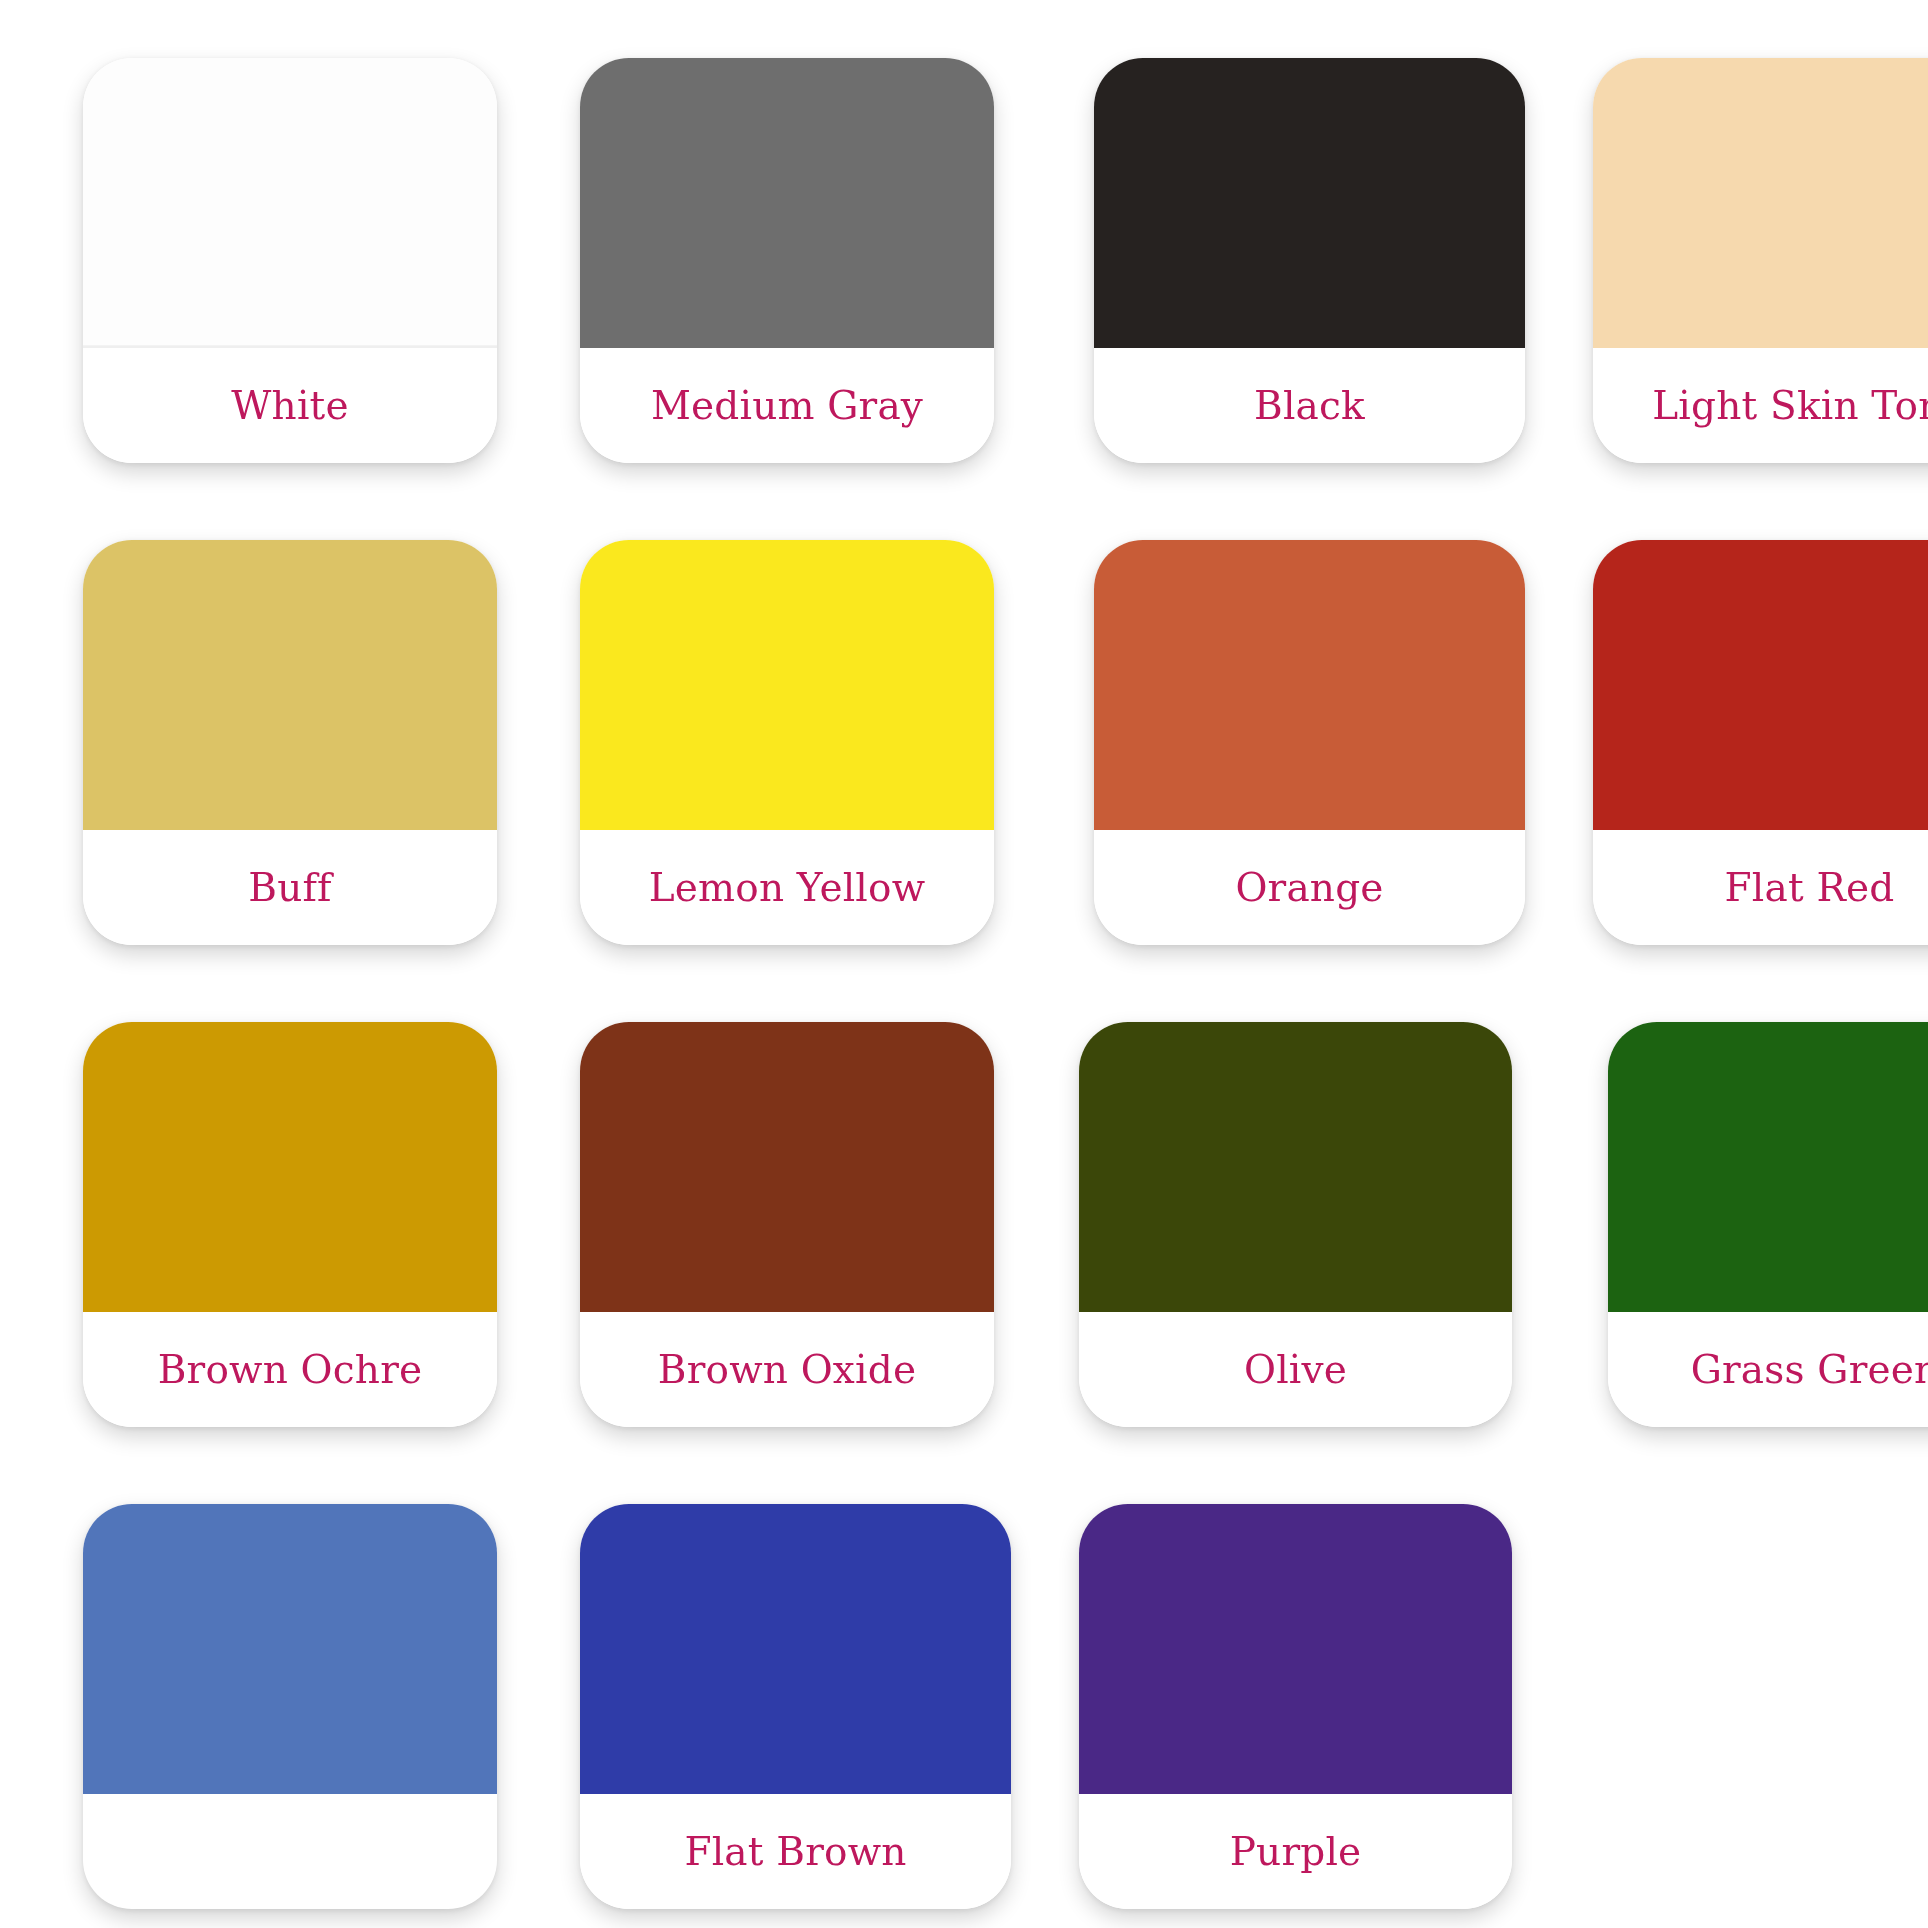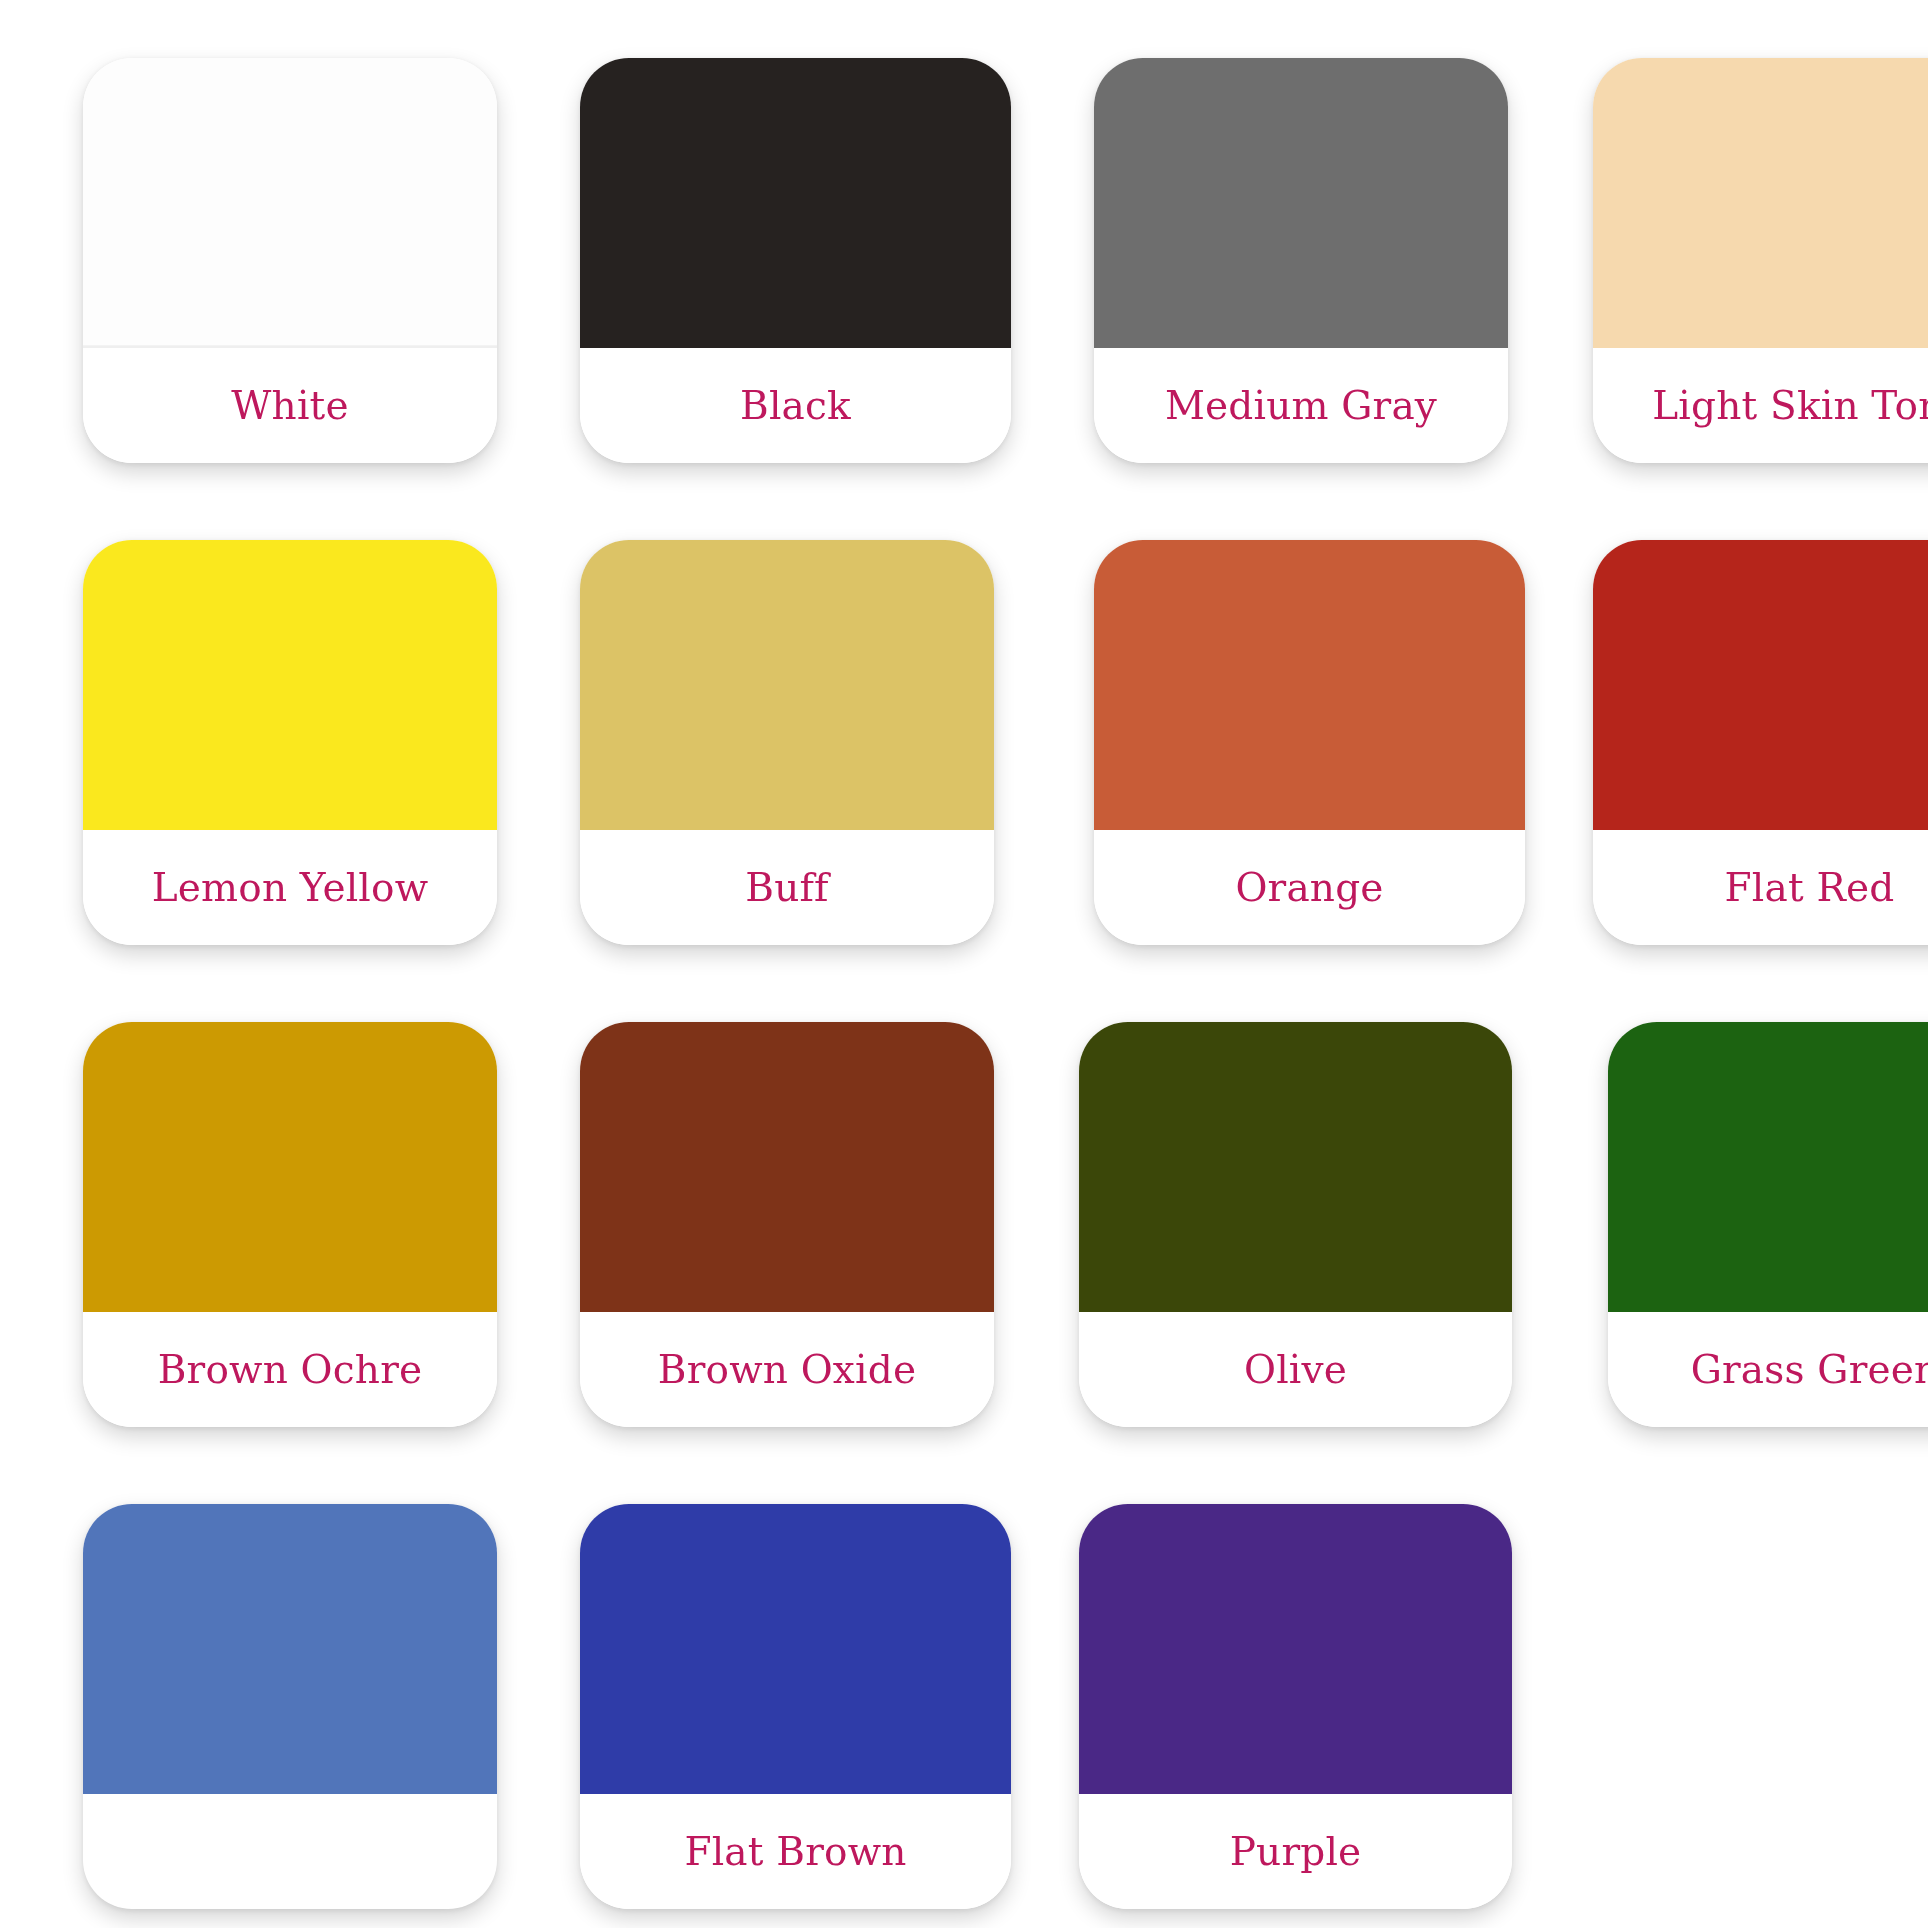--- a/index.html
+++ b/index.html
@@ -105,60 +105,60 @@
 
 <div id="palette-grid">
     <div class="swatch-cell col-1 row-1">
       <div class="swatch-card is-pale">
         <div class="swatch-color" style="background: rgb(253, 253, 253);"></div>
         <div class="swatch-label-band">
           <div class="swatch-label">White</div>
         </div>
       </div>
     </div>
+    <div class="swatch-cell col-2 row-1">
+      <div class="swatch-card">
+        <div class="swatch-color" style="background: rgb(110, 110, 110);"></div>
+        <div class="swatch-label-band">
+          <div class="swatch-label">Medium Gray</div>
+        </div>
+      </div>
+    </div>
     <div class="swatch-cell col-3 row-1">
       <div class="swatch-card">
         <div class="swatch-color" style="background: rgb(38, 34, 32);"></div>
         <div class="swatch-label-band">
           <div class="swatch-label">Black</div>
         </div>
       </div>
     </div>
-    <div class="swatch-cell col-2 row-1">
-      <div class="swatch-card">
-        <div class="swatch-color" style="background: rgb(110, 110, 110);"></div>
-        <div class="swatch-label-band">
-          <div class="swatch-label">Medium Gray</div>
-        </div>
-      </div>
-    </div>
     <div class="swatch-cell col-4 row-1">
       <div class="swatch-card">
         <div class="swatch-color" style="background: rgb(246, 217, 174);"></div>
         <div class="swatch-label-band">
           <div class="swatch-label">Light Skin Tone</div>
         </div>
       </div>
     </div>
+    <div class="swatch-cell col-1 row-2">
+      <div class="swatch-card">
+        <div class="swatch-color" style="background: rgb(220, 195, 102);"></div>
+        <div class="swatch-label-band">
+          <div class="swatch-label">Buff</div>
+        </div>
+      </div>
+    </div>
     <div class="swatch-cell col-2 row-2">
       <div class="swatch-card">
         <div class="swatch-color" style="background: rgb(250, 232, 30);"></div>
         <div class="swatch-label-band">
           <div class="swatch-label">Lemon Yellow</div>
         </div>
       </div>
     </div>
-    <div class="swatch-cell col-1 row-2">
-      <div class="swatch-card">
-        <div class="swatch-color" style="background: rgb(220, 195, 102);"></div>
-        <div class="swatch-label-band">
-          <div class="swatch-label">Buff</div>
-        </div>
-      </div>
-    </div>
     <div class="swatch-cell col-3 row-2">
       <div class="swatch-card">
         <div class="swatch-color" style="background: rgb(200, 92, 55);"></div>
         <div class="swatch-label-band">
           <div class="swatch-label">Orange</div>
         </div>
       </div>
     </div>
     <div class="swatch-cell col-4 row-2">
       <div class="swatch-card">

